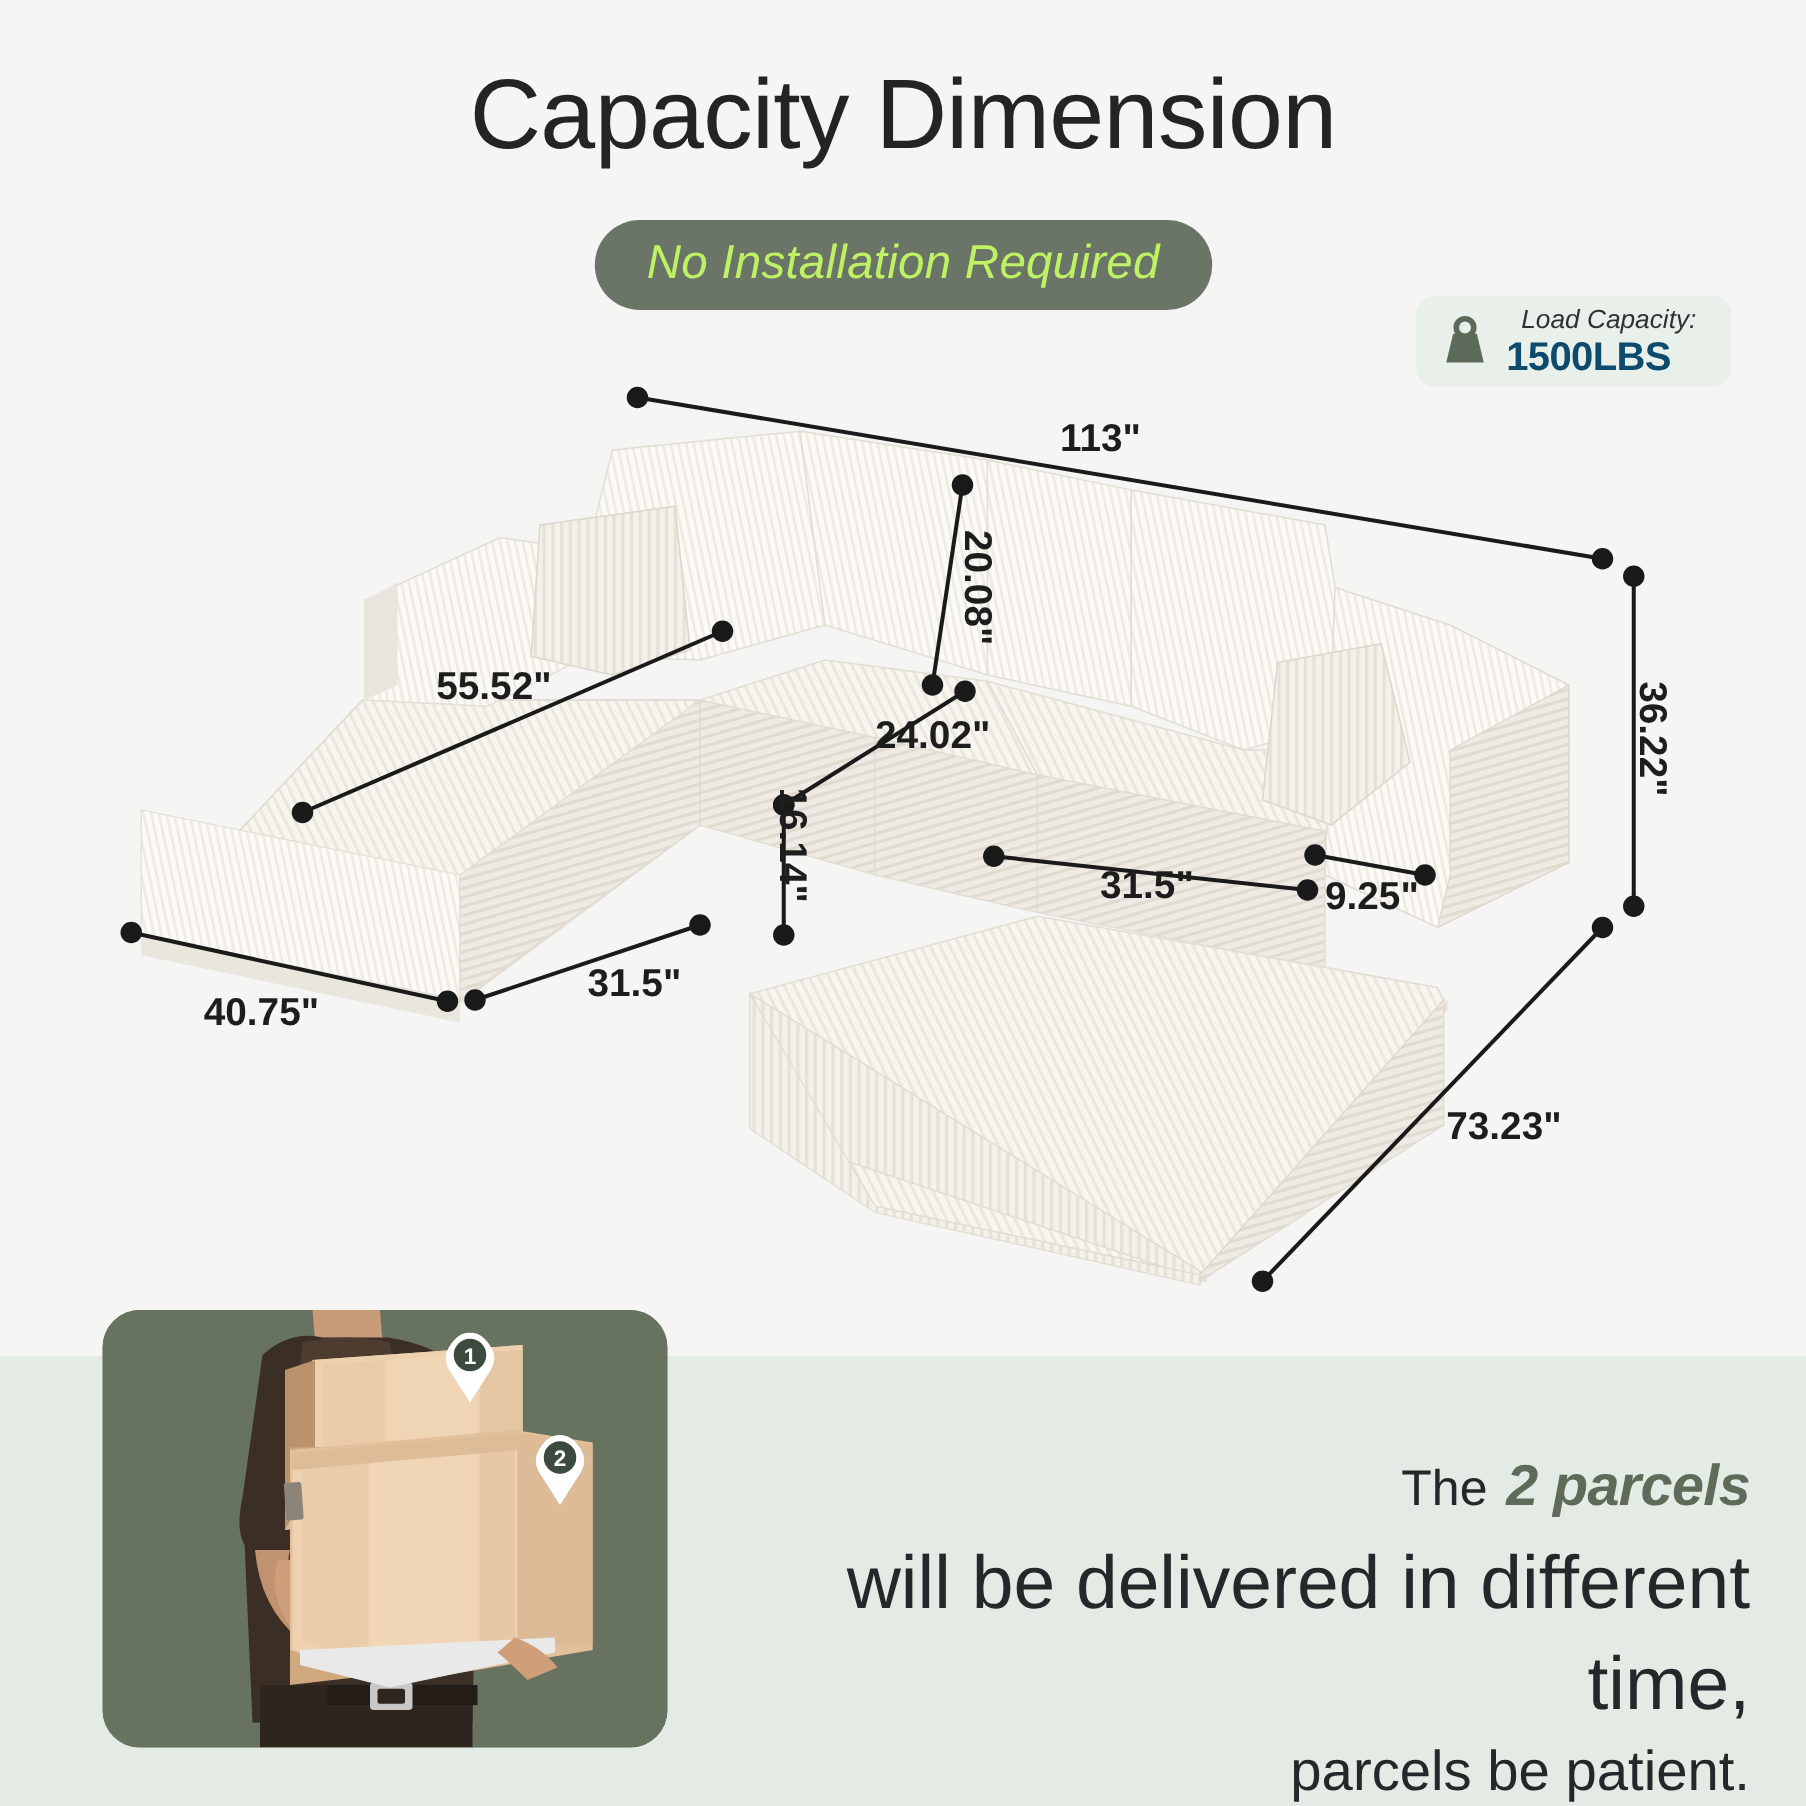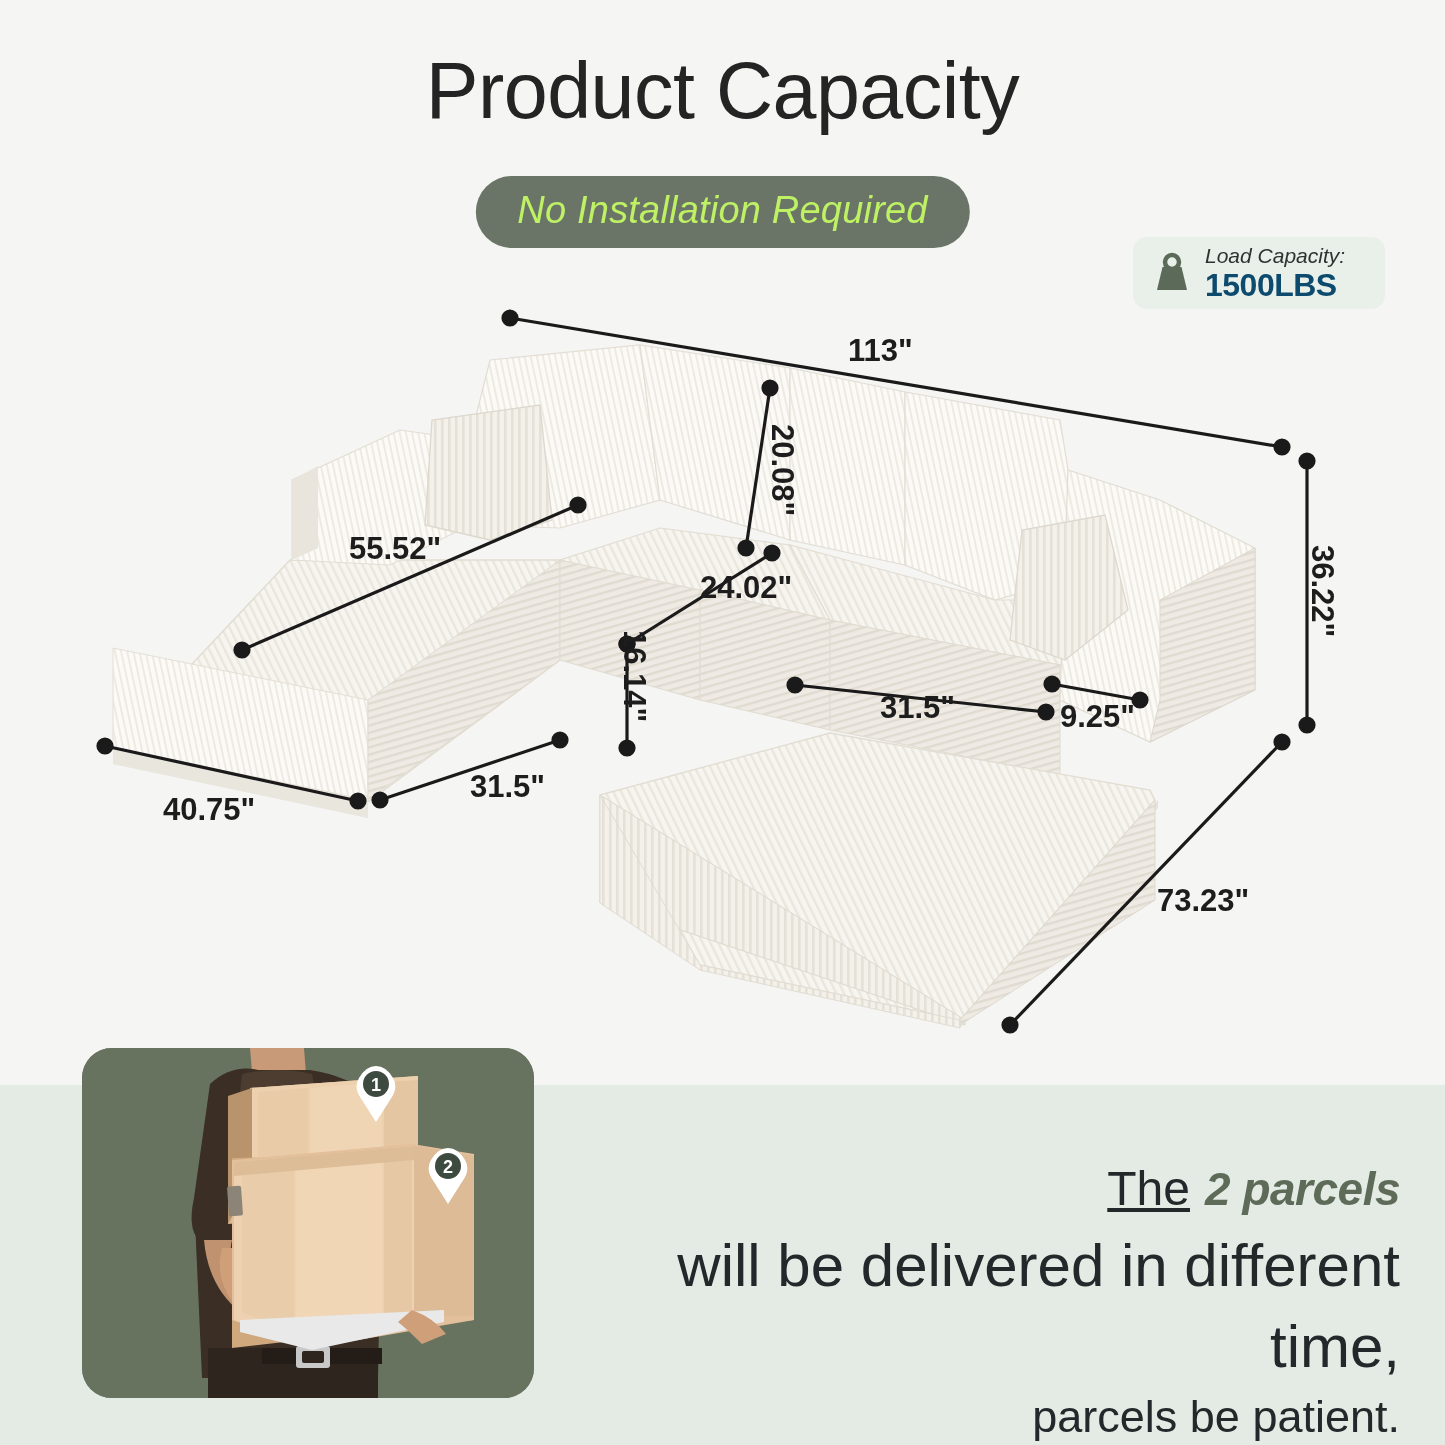--- a/index.html
+++ b/index.html
@@ -32,21 +32,21 @@
   
   .load-badge {
     position:absolute; top:237px; left:1133px;
     width:252px; height:72px;
     background:#e9efe9; border-radius:14px;
     display:flex; align-items:center; gap:10px;
     padding:0 16px;
   }
   .load-badge .scale-icon { width:46px; height:46px; flex:0 0 auto; }
   .load-txt { display:flex; flex-direction:column; justify-content:center; line-height:1; }
-  .load-txt .lbl { font-size:21px; font-style:italic; color:#2e3330; margin-bottom:3px; }
+  .load-txt .lbl { font-size:21px; font-style:italic; color:#2e3330; margin-bottom:3px;margin-left:12px; }
   .load-txt .val { font-size:32px; font-weight:700; color:#0c4a6e; letter-spacing:-0.5px; }
 
   
   .sofa-layer { position:absolute; top:0; left:0; width:1445px; height:1060px; }
 
   
   .dim {
     position:absolute;
     font-size:31px; font-weight:600; color:#1d1d1d;
     white-space:nowrap; letter-spacing:0px;
@@ -67,34 +67,34 @@
     overflow:hidden;
   }
   .pin {
     position:absolute; width:44px; height:56px;
   }
   .delivery-text {
     position:absolute; left:600px; top:1155px; width:800px;
     text-align:right; color:#23292a;
   }
   .dl1 { font-size:54px; line-height:1.15; }
-  .dl1 .the { font-weight:400; font-size:48px;text-decoration:underline; }
+  .dl1 .the { font-weight:400; font-size:40px; }
   .dl1 .parcels {
     font-style:italic; font-weight:700; font-size:46px;
     color:#5d6b58; letter-spacing:-0.5px;
   }
   .dl2 { font-size:60px; font-weight:400; line-height:1.35; margin-top:8px; }
   .dl3 { font-size:45px; font-weight:400; line-height:1.35; }
 </style>
 </head>
 <body>
 
 <div class="page">
 
-  <div class="title">Product Capacity</div>
+  <div class="title">Capacity Dimension</div>
 
   <div class="pill">No Installation Required</div>
 
   <div class="load-badge">
     <svg class="scale-icon" viewBox="0 0 46 46">
       <circle cx="23" cy="12" r="7" fill="none" stroke="#5c6a5a" stroke-width="4.5"></circle>
       <path d="M13.5 17 H32.5 L38 40 H8 Z" fill="#5c6a5a"></path>
     </svg>
     <div class="load-txt">
       <span class="lbl">Load Capacity:</span>

